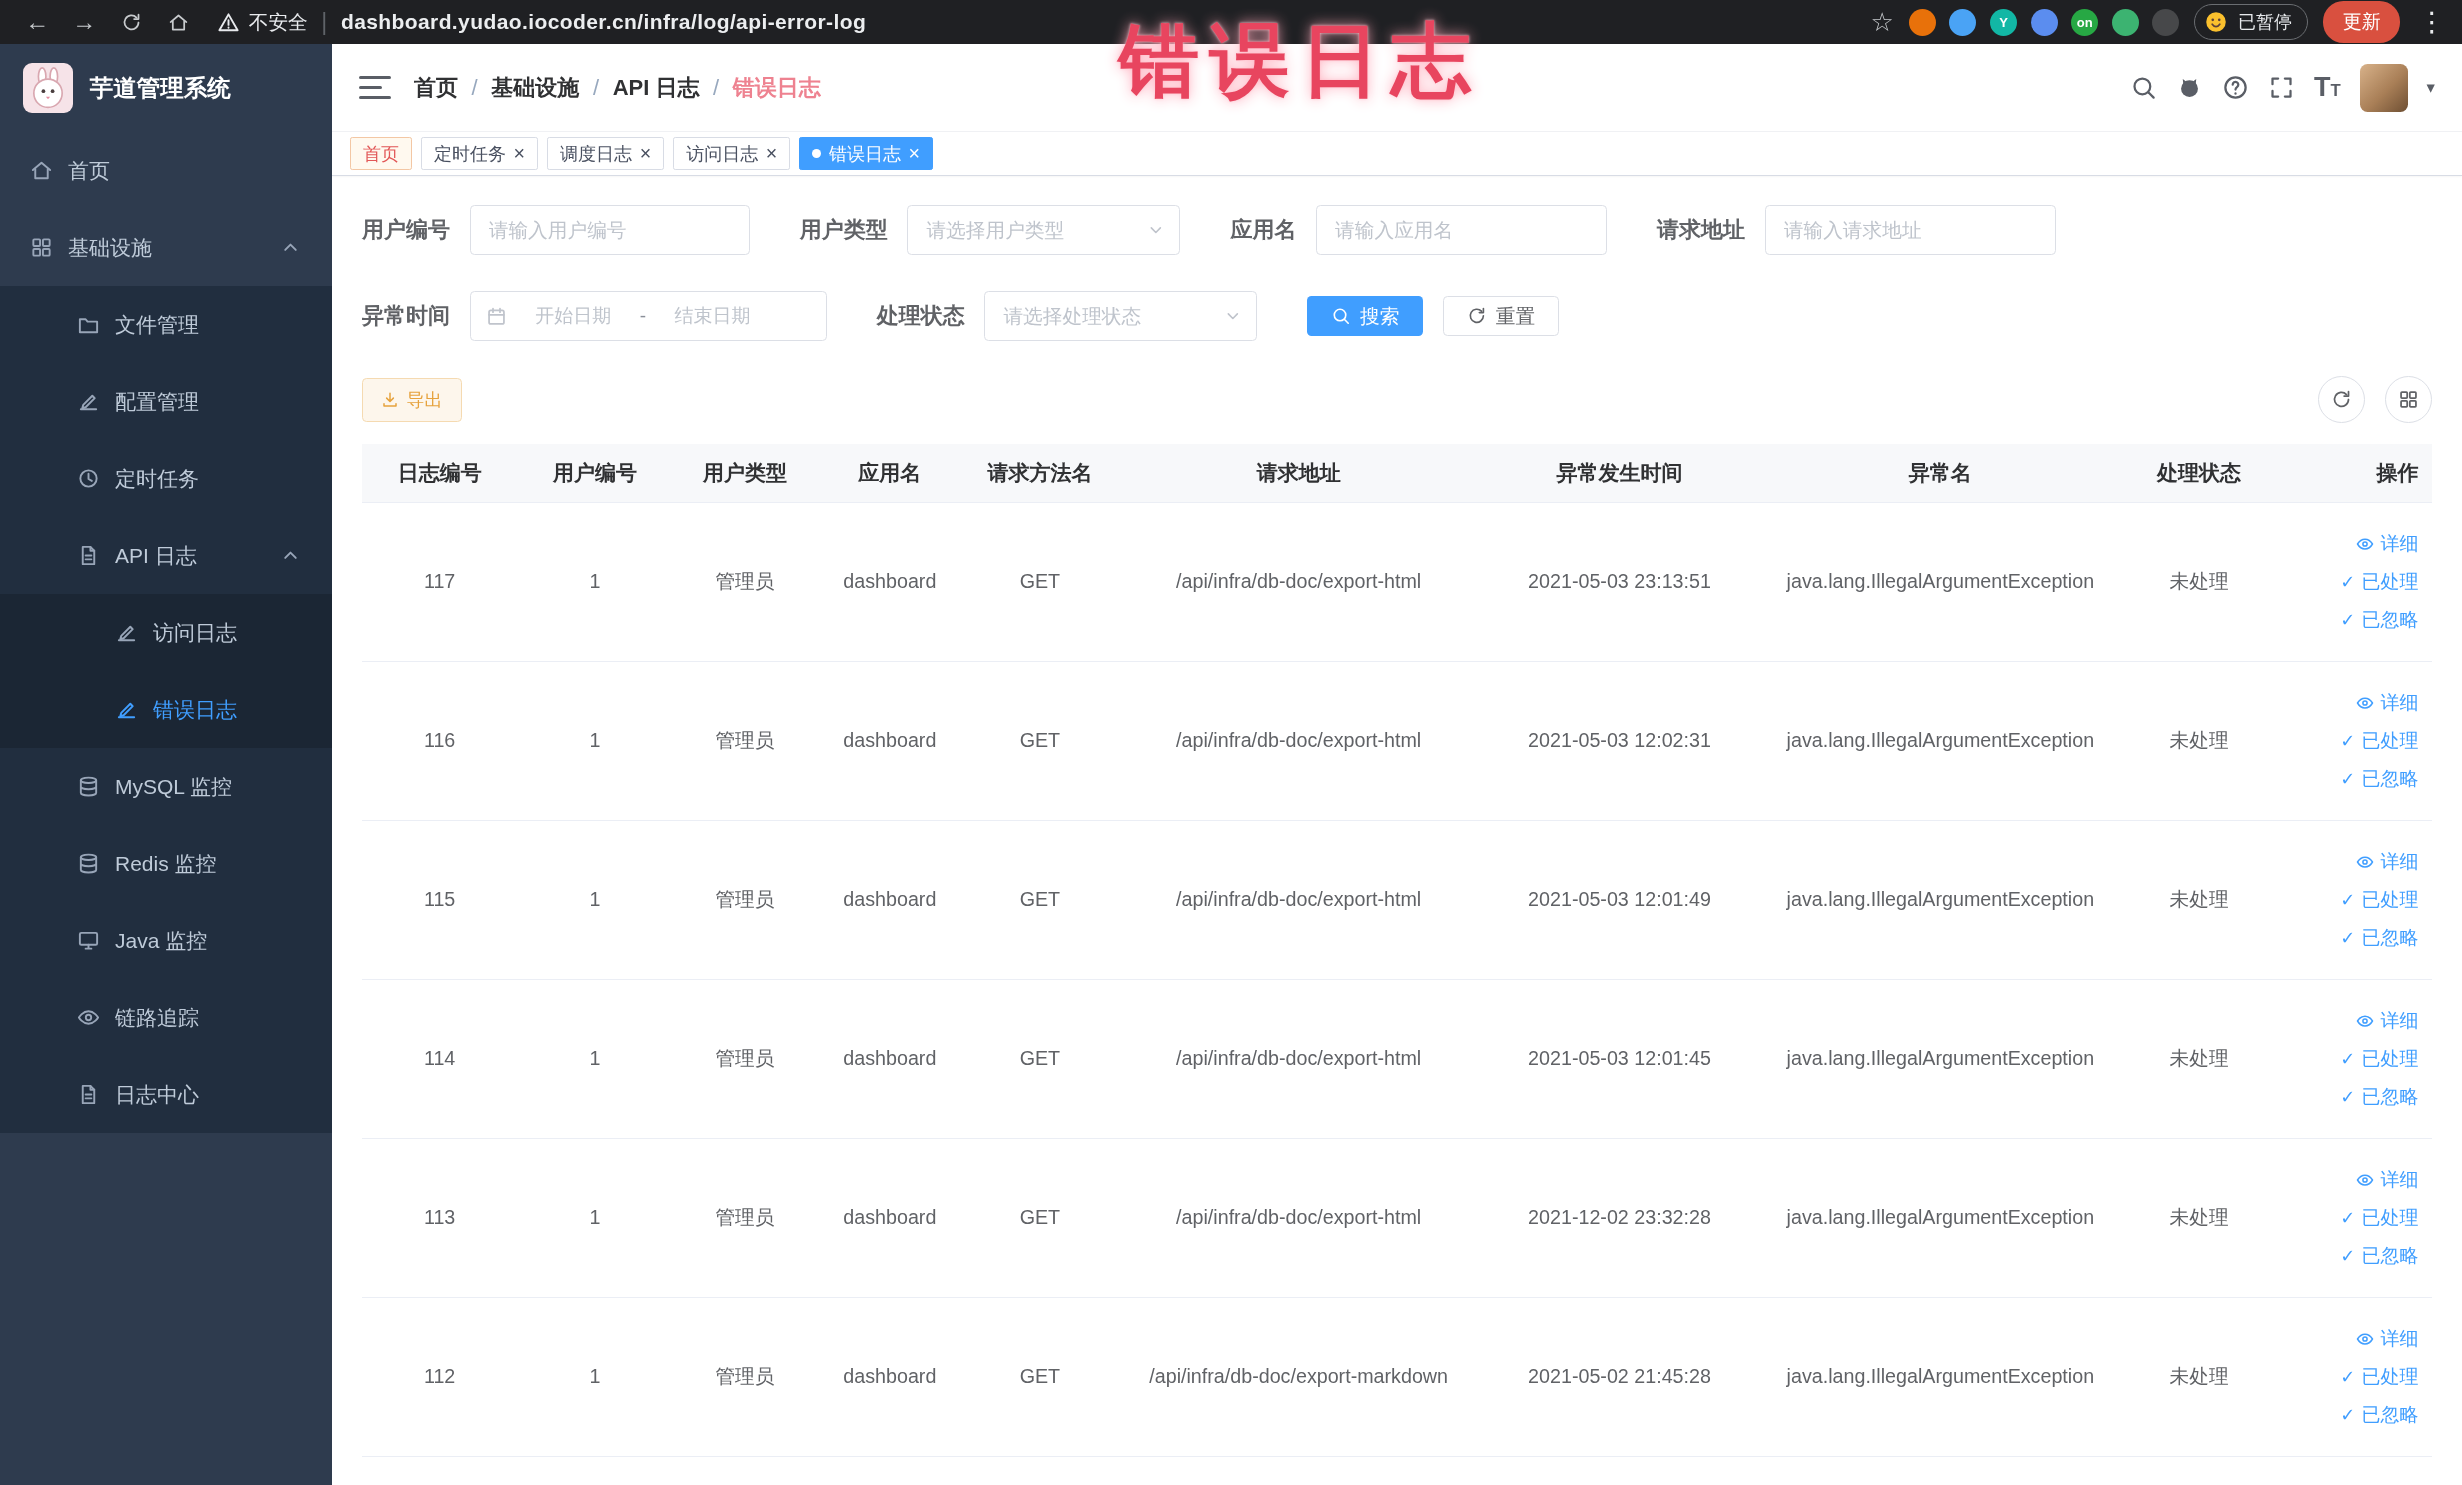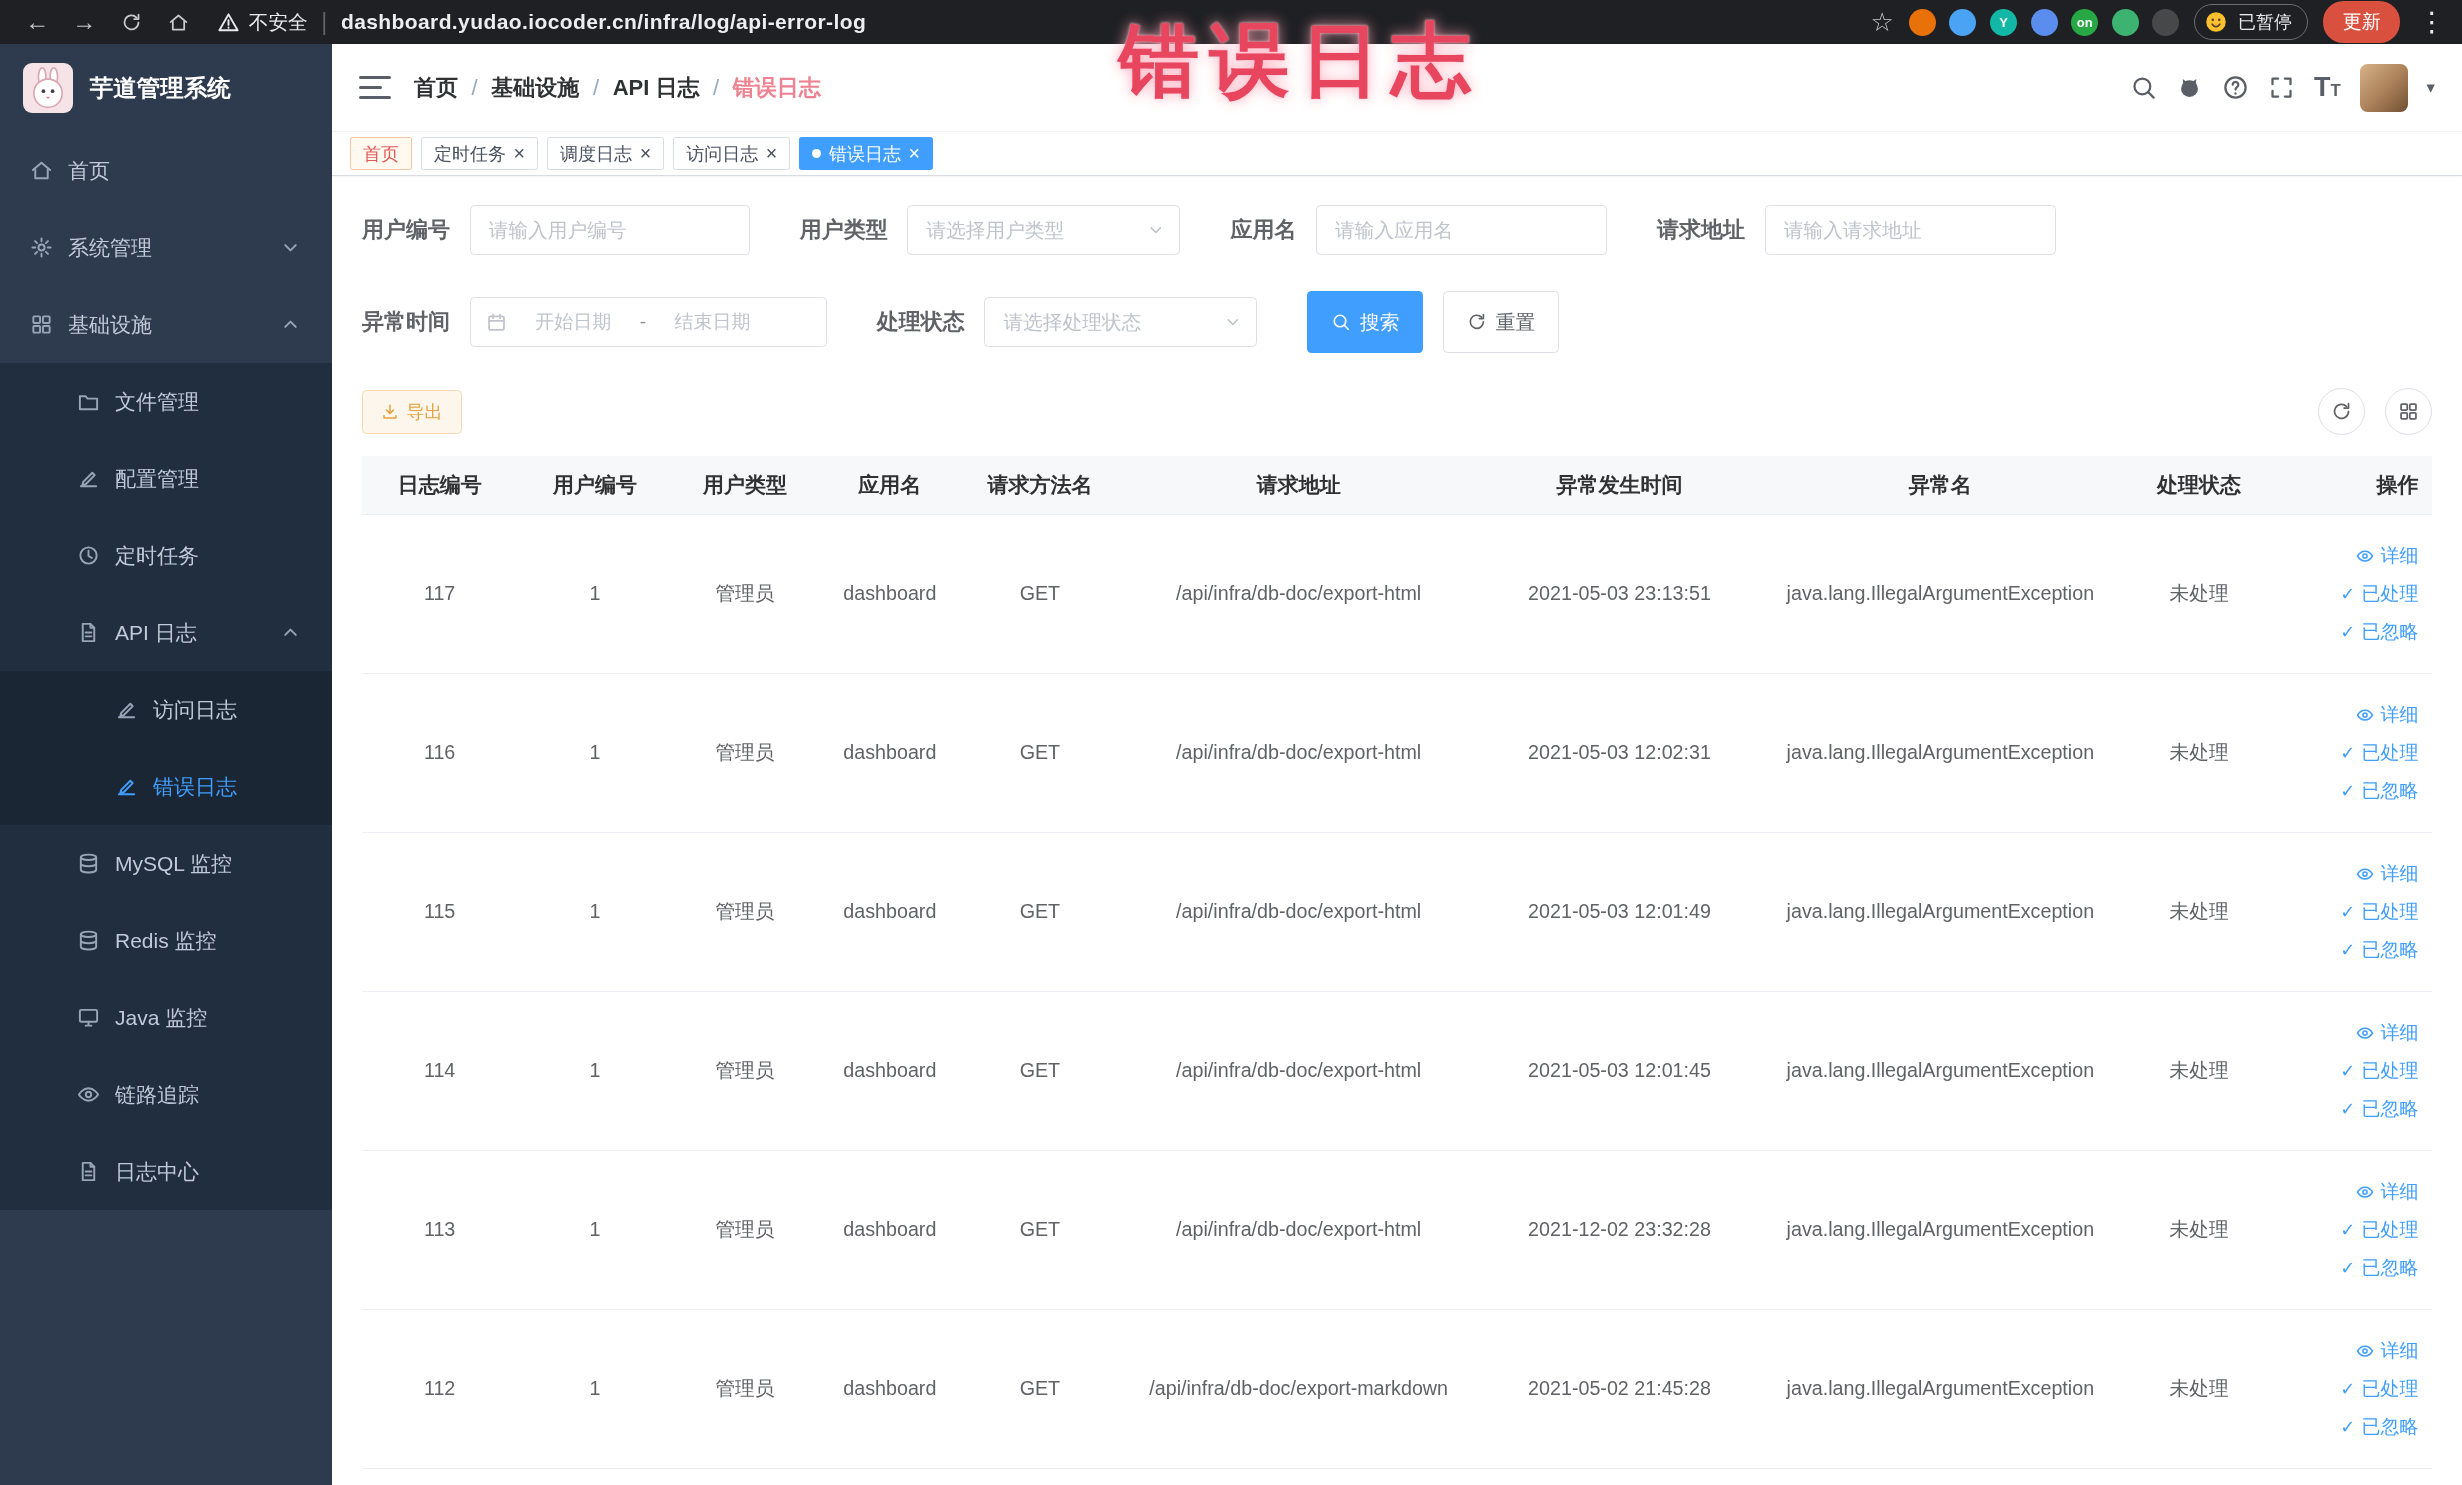--- a/index.html
+++ b/index.html
@@ -74,21 +74,21 @@
 .inp{height:50px;border:0.8px solid #dcdfe6;border-radius:4.5px;padding:0 18px;font-size:19.7px;color:#606266;background:#fff;outline:none}
 .inp::placeholder{color:#bfc4cc}
 .selwrap{position:relative;display:inline-flex}
 .selwrap .inp{padding-right:48px}
 .chev-d{position:absolute;right:15px;top:50%;transform:translateY(-50%);color:#c0c4cc;font-size:19.7px;display:flex}
 .daterange{height:50px;border:0.8px solid #dcdfe6;border-radius:4.5px;display:flex;align-items:center;gap:9px;padding:0 15px;width:357px;color:#c0c4cc}
 .daterange .ic{font-size:21px}
 .daterange input{border:none;outline:none;width:115px;font-size:19px;color:#606266;text-align:center;background:transparent}
 .daterange input::placeholder{color:#bfc4cc}
 .range-sep{color:#8a8f99;font-size:19px}
-.btn{height:62px;display:inline-flex;align-items:center;gap:9px;padding:0 23px;border-radius:4.5px;font-size:19.7px;border:0.8px solid transparent;cursor:pointer;font-family:inherit}
+.btn{height:40px;display:inline-flex;align-items:center;gap:9px;padding:0 23px;border-radius:4.5px;font-size:19.7px;border:0.8px solid transparent;cursor:pointer;font-family:inherit}
 .btn .ic{font-size:19.7px}
 .btn-primary{background:#409eff;color:#fff}
 .btn-plain{background:#fff;border-color:#dcdfe6;color:#606266}
 .btn-row{display:flex;gap:19.7px;align-items:center}
 
 .toolbar{display:flex;align-items:center;margin-bottom:21px}
 .btn-warning{height:44px;background:#fdf6ec;border:0.8px solid #f5dab1;color:#e6a23c;font-size:18px;gap:7.6px;padding:0 18px;border-radius:4.5px;display:inline-flex;align-items:center;cursor:pointer;font-family:inherit}
 .btn-warning .ic{font-size:18px}
 .toolbar-right{margin-left:auto;display:flex;gap:19.7px}
 .circle-btn{width:47px;height:47px;border-radius:50%;border:0.8px solid #dcdfe6;background:#fff;color:#606266;display:flex;align-items:center;justify-content:center;cursor:pointer}
@@ -275,33 +275,20 @@
       <div class="mi lv1" data-name="sidebar-item">
             <span data-name="home-icon">
               <svg class="ic" viewBox="0 0 30 30" width="23" height="23">
                 <use href="#ic-home"></use>
               </svg>
             </span>
             <span>首页</span>
 
           </div>
           <div class="mi lv1" data-name="sidebar-item">
-            <span data-name="gear-icon">
-              <svg class="ic" viewBox="0 0 30 30" width="23" height="23">
-                <use href="#ic-gear"></use>
-              </svg>
-            </span>
-            <span>系统管理</span>
-            <span class="chev" data-name="chevron-icon">
-              <svg class="ic" viewBox="0 0 30 30" width="23" height="23">
-                <use href="#ic-chevron"></use>
-              </svg>
-            </span>
-          </div>
-          <div class="mi lv1" data-name="sidebar-item">
             <span data-name="grid-icon">
               <svg class="ic" viewBox="0 0 30 30" width="23" height="23">
                 <use href="#ic-grid"></use>
               </svg>
             </span>
             <span>基础设施</span>
             <span class="chev up" data-name="chevron-icon">
               <svg class="ic" viewBox="0 0 30 30" width="23" height="23">
                 <use href="#ic-chevron"></use>
               </svg>

